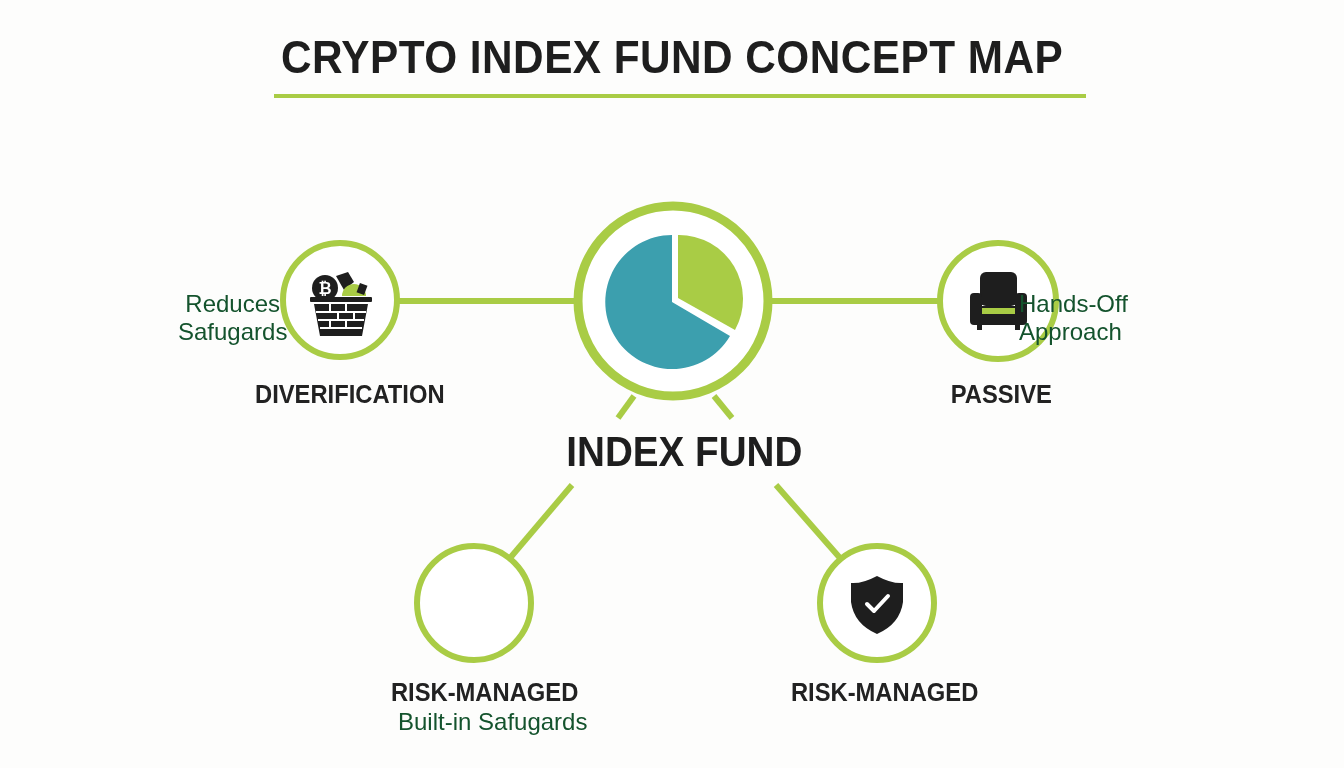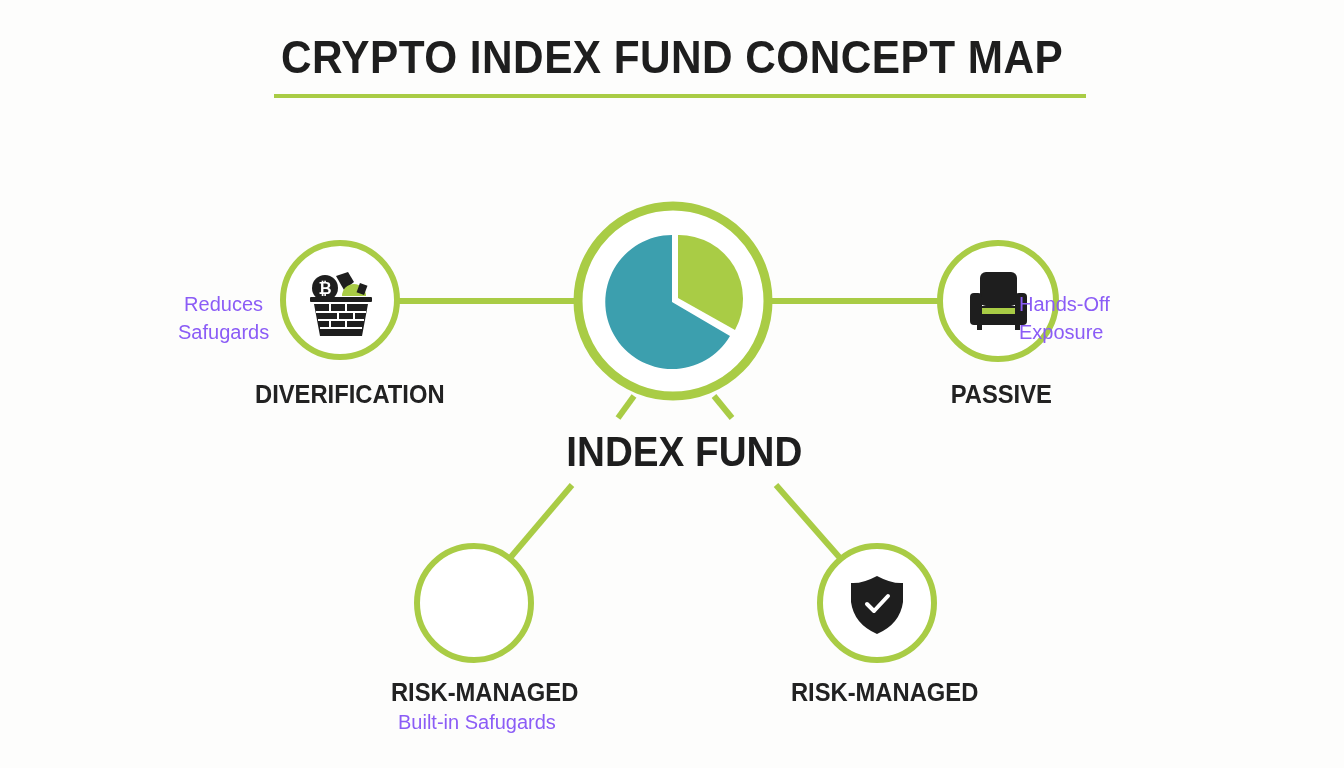--- a/index.html
+++ b/index.html
@@ -21,21 +21,21 @@
     .title-rule {
       position: absolute; left: 274px; width: 812px; top: 94px; height: 4px;
       background: #a9cc45;
     }
     svg.map { position: absolute; left: 0; top: 0; }
     .lbl {
       position: absolute; font-family: "Liberation Sans", sans-serif;
       white-space: nowrap;
     }
     .node-title { font-weight: 700; font-size: 25px; color: #222; transform: scaleX(0.95); }
-    .node-sub { font-size: 20px; color: #8b5cf6; line-height: 28px; }
+    .node-sub { font-size: 24px; color: #14532d; line-height: 28px; }
     .center-title { font-weight: 700; font-size: 42px; color: #1e1e1e; transform: scaleX(0.92); }
   </style>
 </head>
 <body>
 
 <div class="title">CRYPTO INDEX FUND CONCEPT MAP</div>
 <div class="title-rule"></div>
 
 <svg class="map" width="1344" height="768" viewBox="0 0 1344 768">
 
@@ -111,20 +111,20 @@
 <div class="lbl center-title" style="left:556px; top:428px;">INDEX FUND</div>
 
 <div class="lbl node-sub" style="left:178px; top:290px; text-align:center;">
   <div>Reduces</div>
   <div>Safugards</div>
 </div>
 <div class="lbl node-title" style="left:250px; top:380px;">DIVERIFICATION</div>
 
 <div class="lbl node-sub" style="left:1019px; top:290px;">
   <div>Hands-Off</div>
-  <div>Exposure</div>
+  <div>Approach</div>
 </div>
 <div class="lbl node-title" style="left:948px; top:380px;">PASSIVE</div>
 
 <div class="lbl node-title" style="left:386px; top:678px;">RISK-MANAGED</div>
 <div class="lbl node-sub" style="left:398px; top:708px;">Built-in Safugards</div>
 
 <div class="lbl node-title" style="left:786px; top:678px;">RISK-MANAGED</div>
 
 </body></html>

